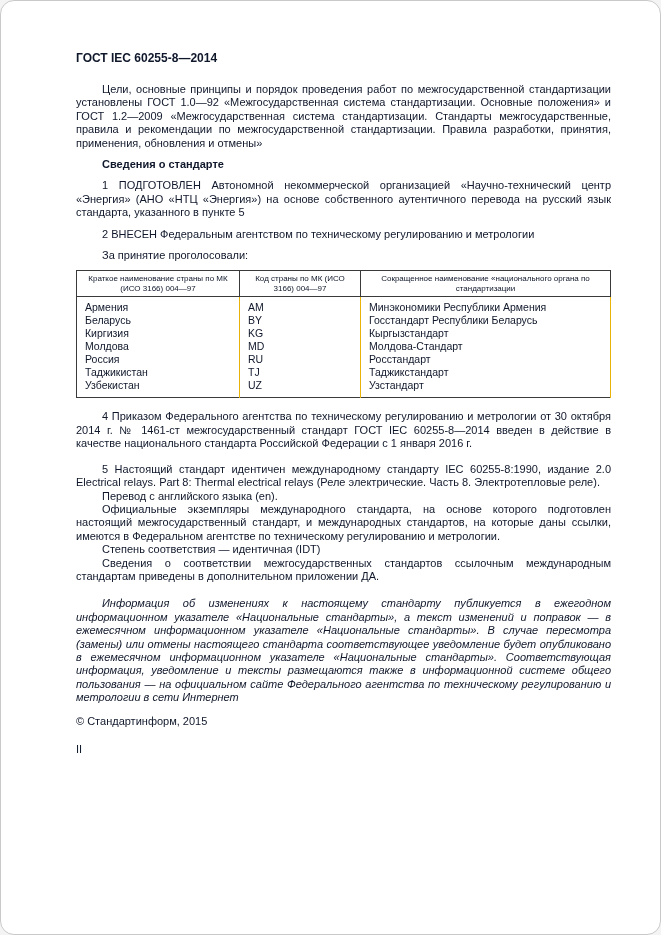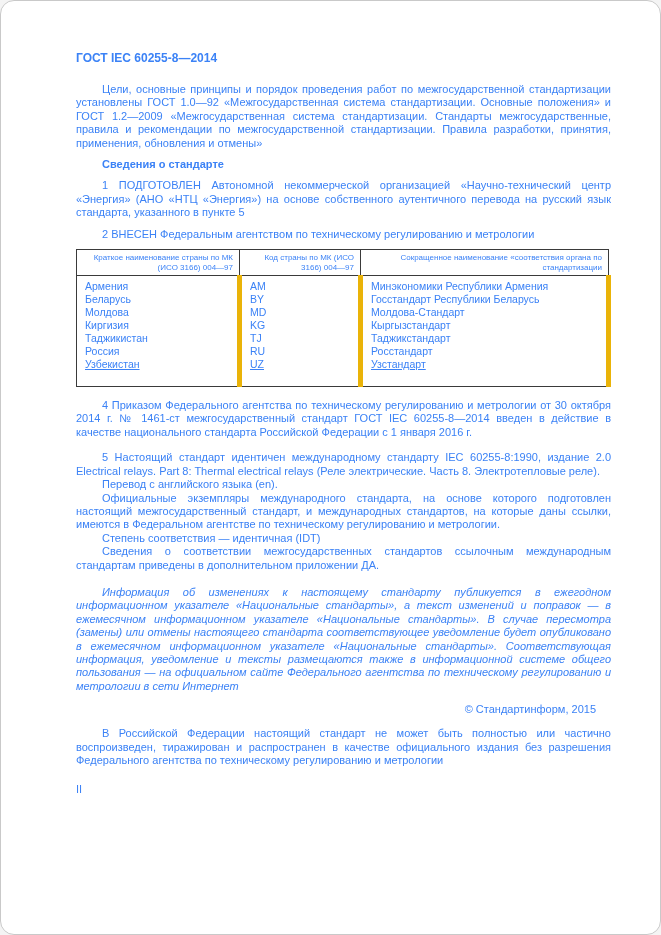--- a/index.html
+++ b/index.html
@@ -11,21 +11,21 @@
   .page {
     position: relative;
     width: 661px;
     height: 935px;
     margin: 0 auto;
     background: #ffffff;
     border: 1px solid #c9c9c9;
     border-radius: 14px;
     box-sizing: border-box;
     padding: 50px 49px 0 75px;
-    color: #3b82f6;
+    color: #0f172a;
     overflow: hidden;
   }
   .doc-header {
     font-size: 12px;
     font-weight: bold;
     margin: 0 0 18px 0;
   }
   .doc-title {
     font-size: 13px;
     font-weight: bold;
@@ -47,46 +47,46 @@
     width: 100%;
     border-collapse: collapse;
     border: 1px solid #3a3a3a;
     margin: 4px 0 12px 0;
   }
   .vote-table th {
     border: 1px solid #3a3a3a;
     font-size: 8px;
     font-weight: normal;
     line-height: 9.5px;
-    text-align: right;
+    text-align: center;
     vertical-align: middle;
     padding: 3px 6px;
   }
   .vote-table td {
     border-left: 1px solid #3a3a3a;
-    border-right: 5px solid #eab308;
+    border-right: 1px solid #eab308;
     font-size: 10.5px;
     line-height: 13px;
     padding: 0 8px;
     vertical-align: top;
   }
   .vote-table tbody tr:first-child td { padding-top: 4px; }
-  .vote-table tbody tr:last-child td { padding-bottom: 15px; text-decoration: underline; }
+  .vote-table tbody tr:last-child td { padding-bottom: 5px; }
   .vote-table td.code { }
   .col-country { width: 150px; }
   .col-code { width: 108px; }
   .italic-block {
     font-style: italic;
     margin-top: 14px;
     margin-bottom: 10px;
   }
   .copyright {
     font-size: 11px;
-    text-align: right;
-    margin: 8px 15px 12px 0;
+    text-align: left;
+    margin: 8px 2px 12px 0;
   }
   .page-number {
     font-size: 11px;
     margin-top: 16px;
   }
 </style>
 </head>
 <body>
 
 <div class="page">
@@ -96,59 +96,60 @@
 
   <p class="para">Цели, основные принципы и порядок проведения работ по межгосударственной стандартизации установлены ГОСТ 1.0—92 «Межгосударственная система стандартизации. Основные положения» и ГОСТ 1.2—2009 «Межгосударственная система стандартизации. Стандарты межгосударственные, правила и рекомендации по межгосударственной стандартизации. Правила разработки, принятия, применения, обновления и отмены»</p>
 
   <p class="para bold">Сведения о стандарте</p>
 
   <p class="para caps-item">1 ПОДГОТОВЛЕН Автономной некоммерческой организацией «Научно-технический центр «Энергия» (АНО «НТЦ «Энергия») на основе собственного аутентичного перевода на русский язык стандарта, указанного в пункте 5</p>
 
   <p class="para caps-item">2 ВНЕСЕН Федеральным агентством по техническому регулированию и метрологии</p>
 
 
+  <p class="para">За принятие проголосовали:</p>
 
   <table class="vote-table">
     <thead>
       <tr>
         <th class="col-country">Краткое наименование страны по МК (ИСО 3166) 004—97</th>
         <th class="col-code">Код страны по МК (ИСО 3166) 004—97</th>
-        <th>Сокращенное наименование «соответствия органа по стандартизации</th>
+        <th>Сокращенное наименование «национального органа по стандартизации</th>
       </tr>
     </thead>
     <tbody>
       <tr>
         <td>Армения</td>
         <td class="code">AM</td>
         <td>Минэкономики Республики Армения</td>
       </tr>
       <tr>
         <td>Беларусь</td>
         <td class="code">BY</td>
         <td>Госстандарт Республики Беларусь</td>
       </tr>
       <tr>
+        <td>Киргизия</td>
+        <td class="code">KG</td>
+        <td>Кыргызстандарт</td>
+      </tr>
+      <tr>
         <td>Молдова</td>
         <td class="code">MD</td>
         <td>Молдова-Стандарт</td>
       </tr>
       <tr>
-        <td>Киргизия</td>
-        <td class="code">KG</td>
-        <td>Кыргызстандарт</td>
+        <td>Россия</td>
+        <td class="code">RU</td>
+        <td>Росстандарт</td>
       </tr>
       <tr>
         <td>Таджикистан</td>
         <td class="code">TJ</td>
         <td>Таджикстандарт</td>
-      </tr>
-      <tr>
-        <td>Россия</td>
-        <td class="code">RU</td>
-        <td>Росстандарт</td>
       </tr>
       <tr>
         <td>Узбекистан</td>
         <td class="code">UZ</td>
         <td>Узстандарт</td>
       </tr>
     </tbody>
   </table>
 
   <p class="para">4 Приказом Федерального агентства по техническому регулированию и метрологии от 30 октября 2014 г. № 1461-ст межгосударственный стандарт ГОСТ IEC 60255-8—2014 введен в действие в качестве национального стандарта Российской Федерации с 1 января 2016 г.</p>
@@ -159,17 +160,16 @@
     <p class="para tight">Официальные экземпляры международного стандарта, на основе которого подготовлен настоящий межгосударственный стандарт, и международных стандартов, на которые даны ссылки, имеются в Федеральном агентстве по техническому регулированию и метрологии.</p>
     <p class="para tight">Степень соответствия — идентичная (IDT)</p>
     <p class="para tight">Сведения о соответствии межгосударственных стандартов ссылочным международным стандартам приведены в дополнительном приложении ДА.</p>
   </div>
 
 
   <p class="para italic-block">Информация об изменениях к настоящему стандарту публикуется в ежегодном информационном указателе «Национальные стандарты», а текст изменений и поправок — в ежемесячном информационном указателе «Национальные стандарты». В случае пересмотра (замены) или отмены настоящего стандарта соответствующее уведомление будет опубликовано в ежемесячном информационном указателе «Национальные стандарты». Соответствующая информация, уведомление и тексты размещаются также в информационной системе общего пользования — на официальном сайте Федерального агентства по техническому регулированию и метрологии в сети Интернет</p>
 
   <div class="copyright">© Стандартинформ, 2015</div>
 
-  <p class="para">В Российской Федерации настоящий стандарт не может быть полностью или частично воспроизведен, тиражирован и распространен в качестве официального издания без разрешения Федерального агентства по техническому регулированию и метрологии</p>
 
   <div class="page-number">II</div>
 
 </div>
 
 </body></html>

